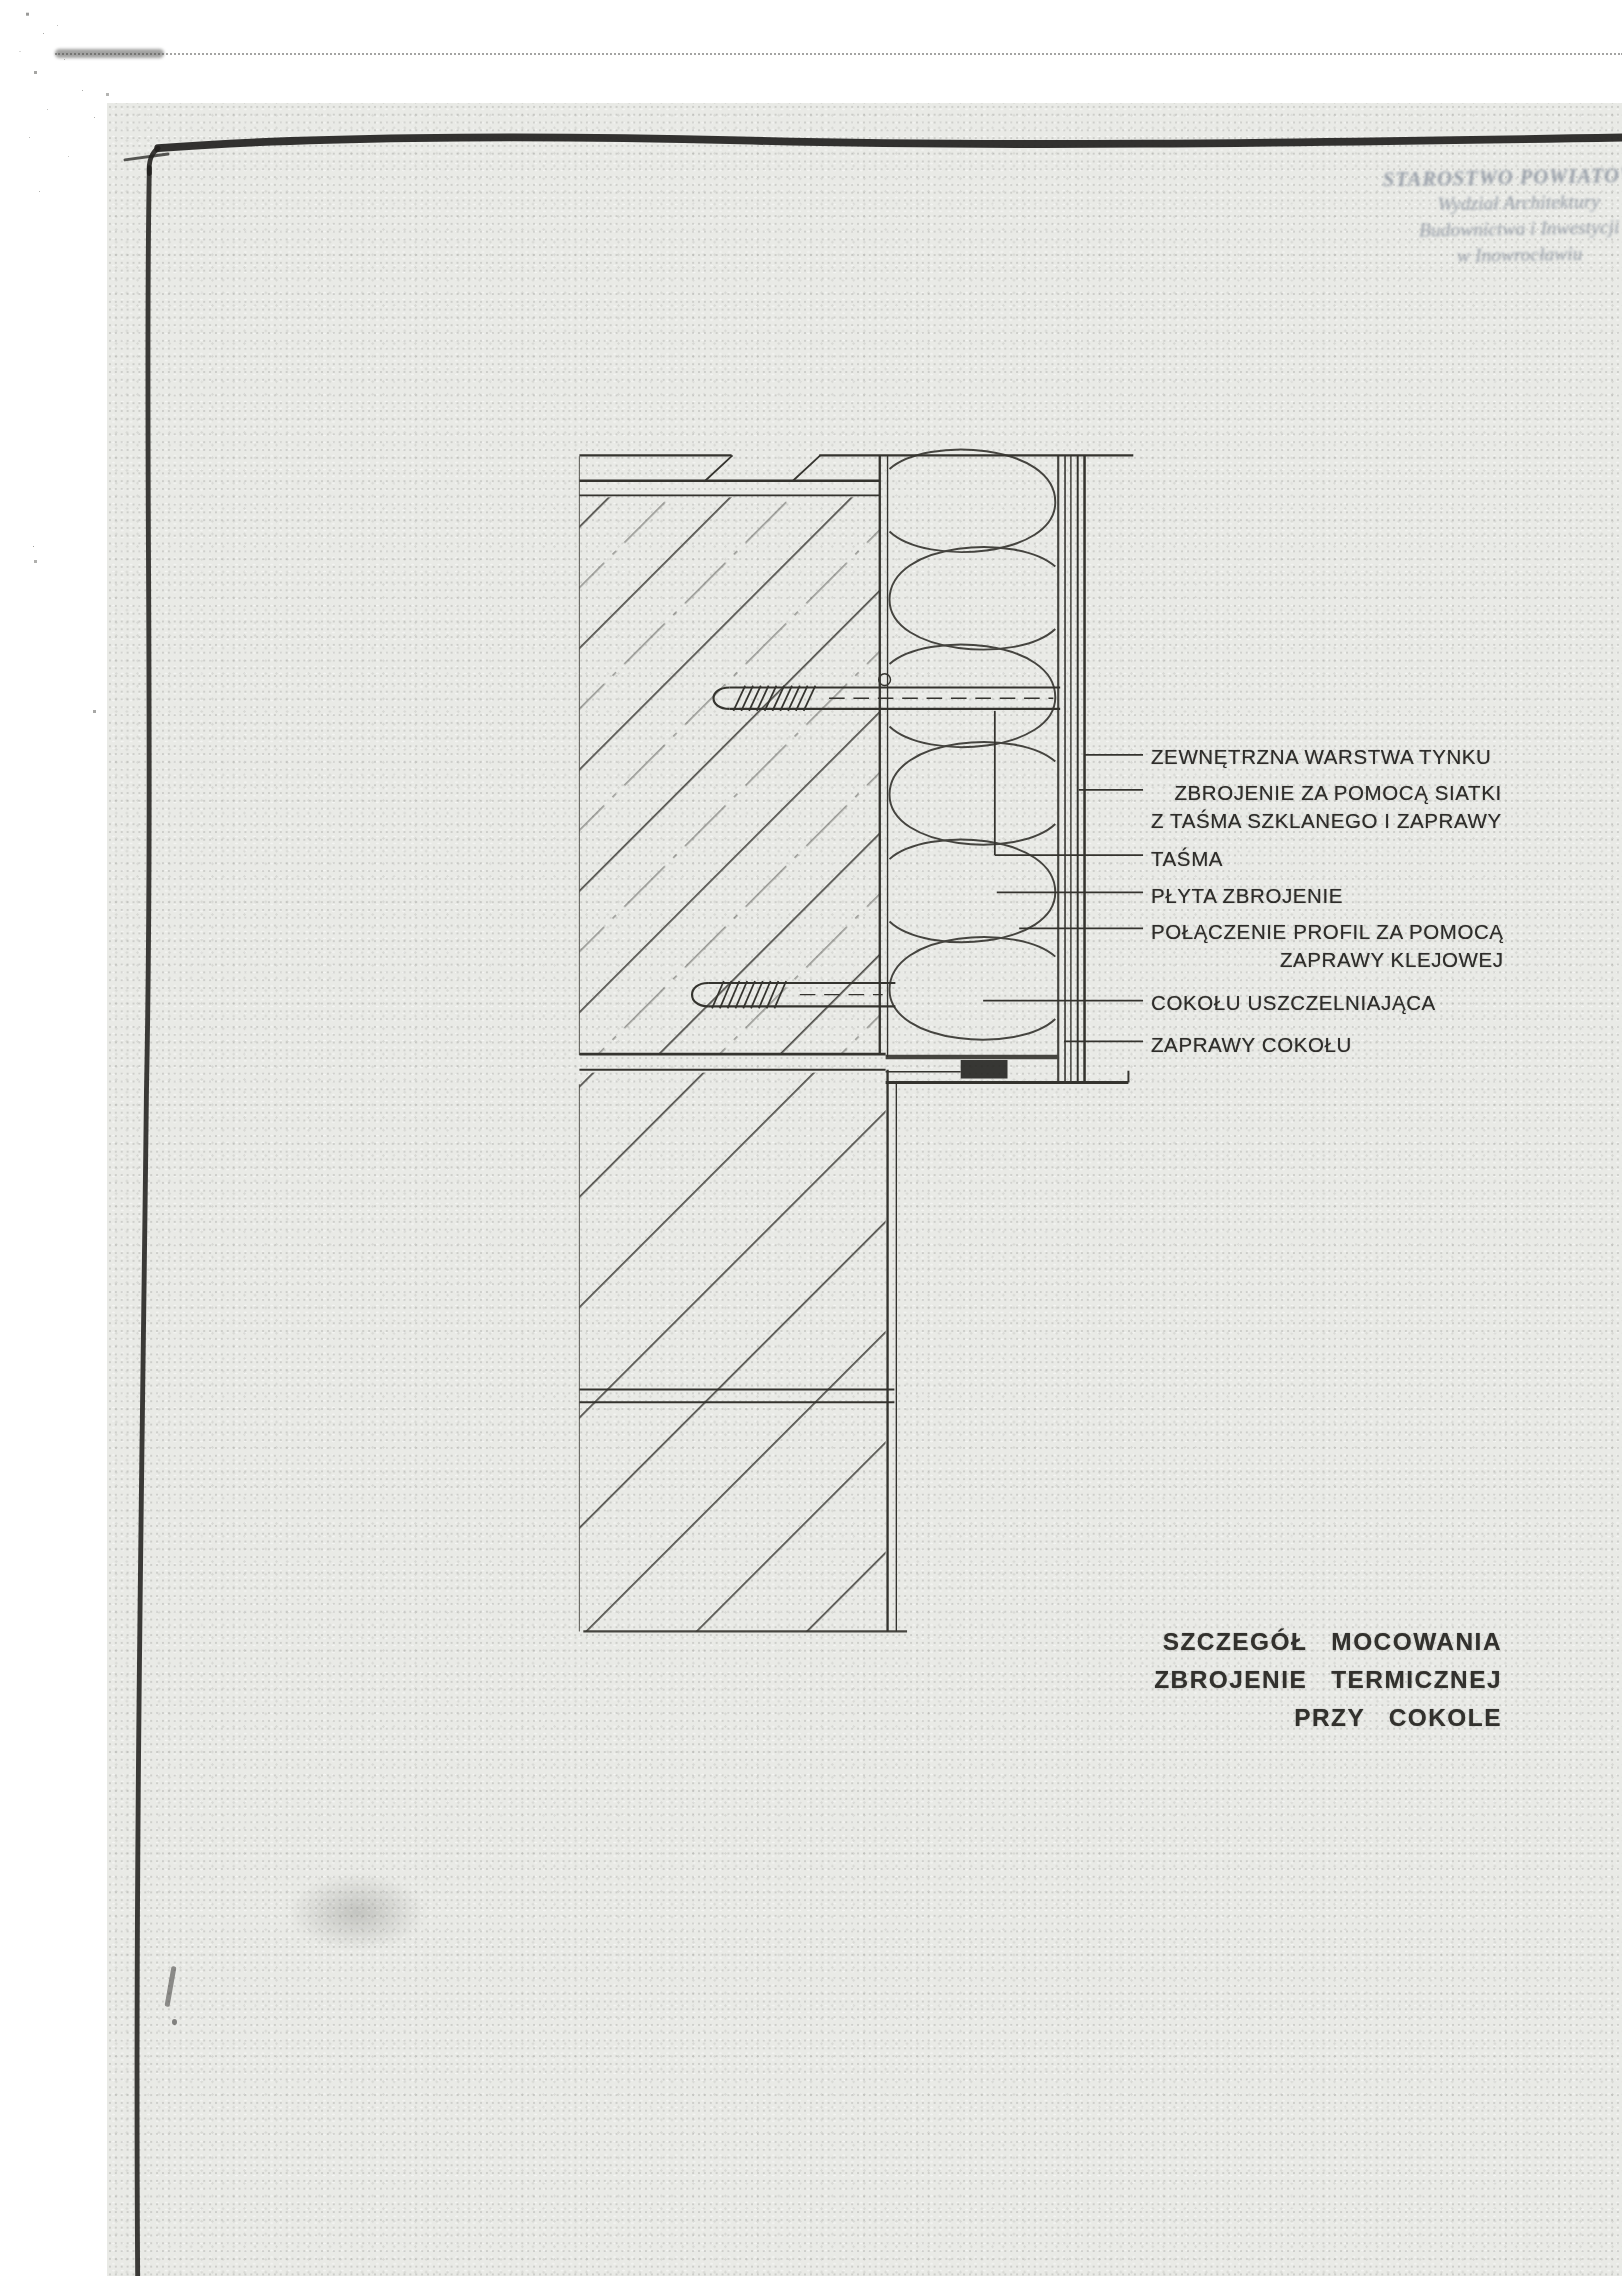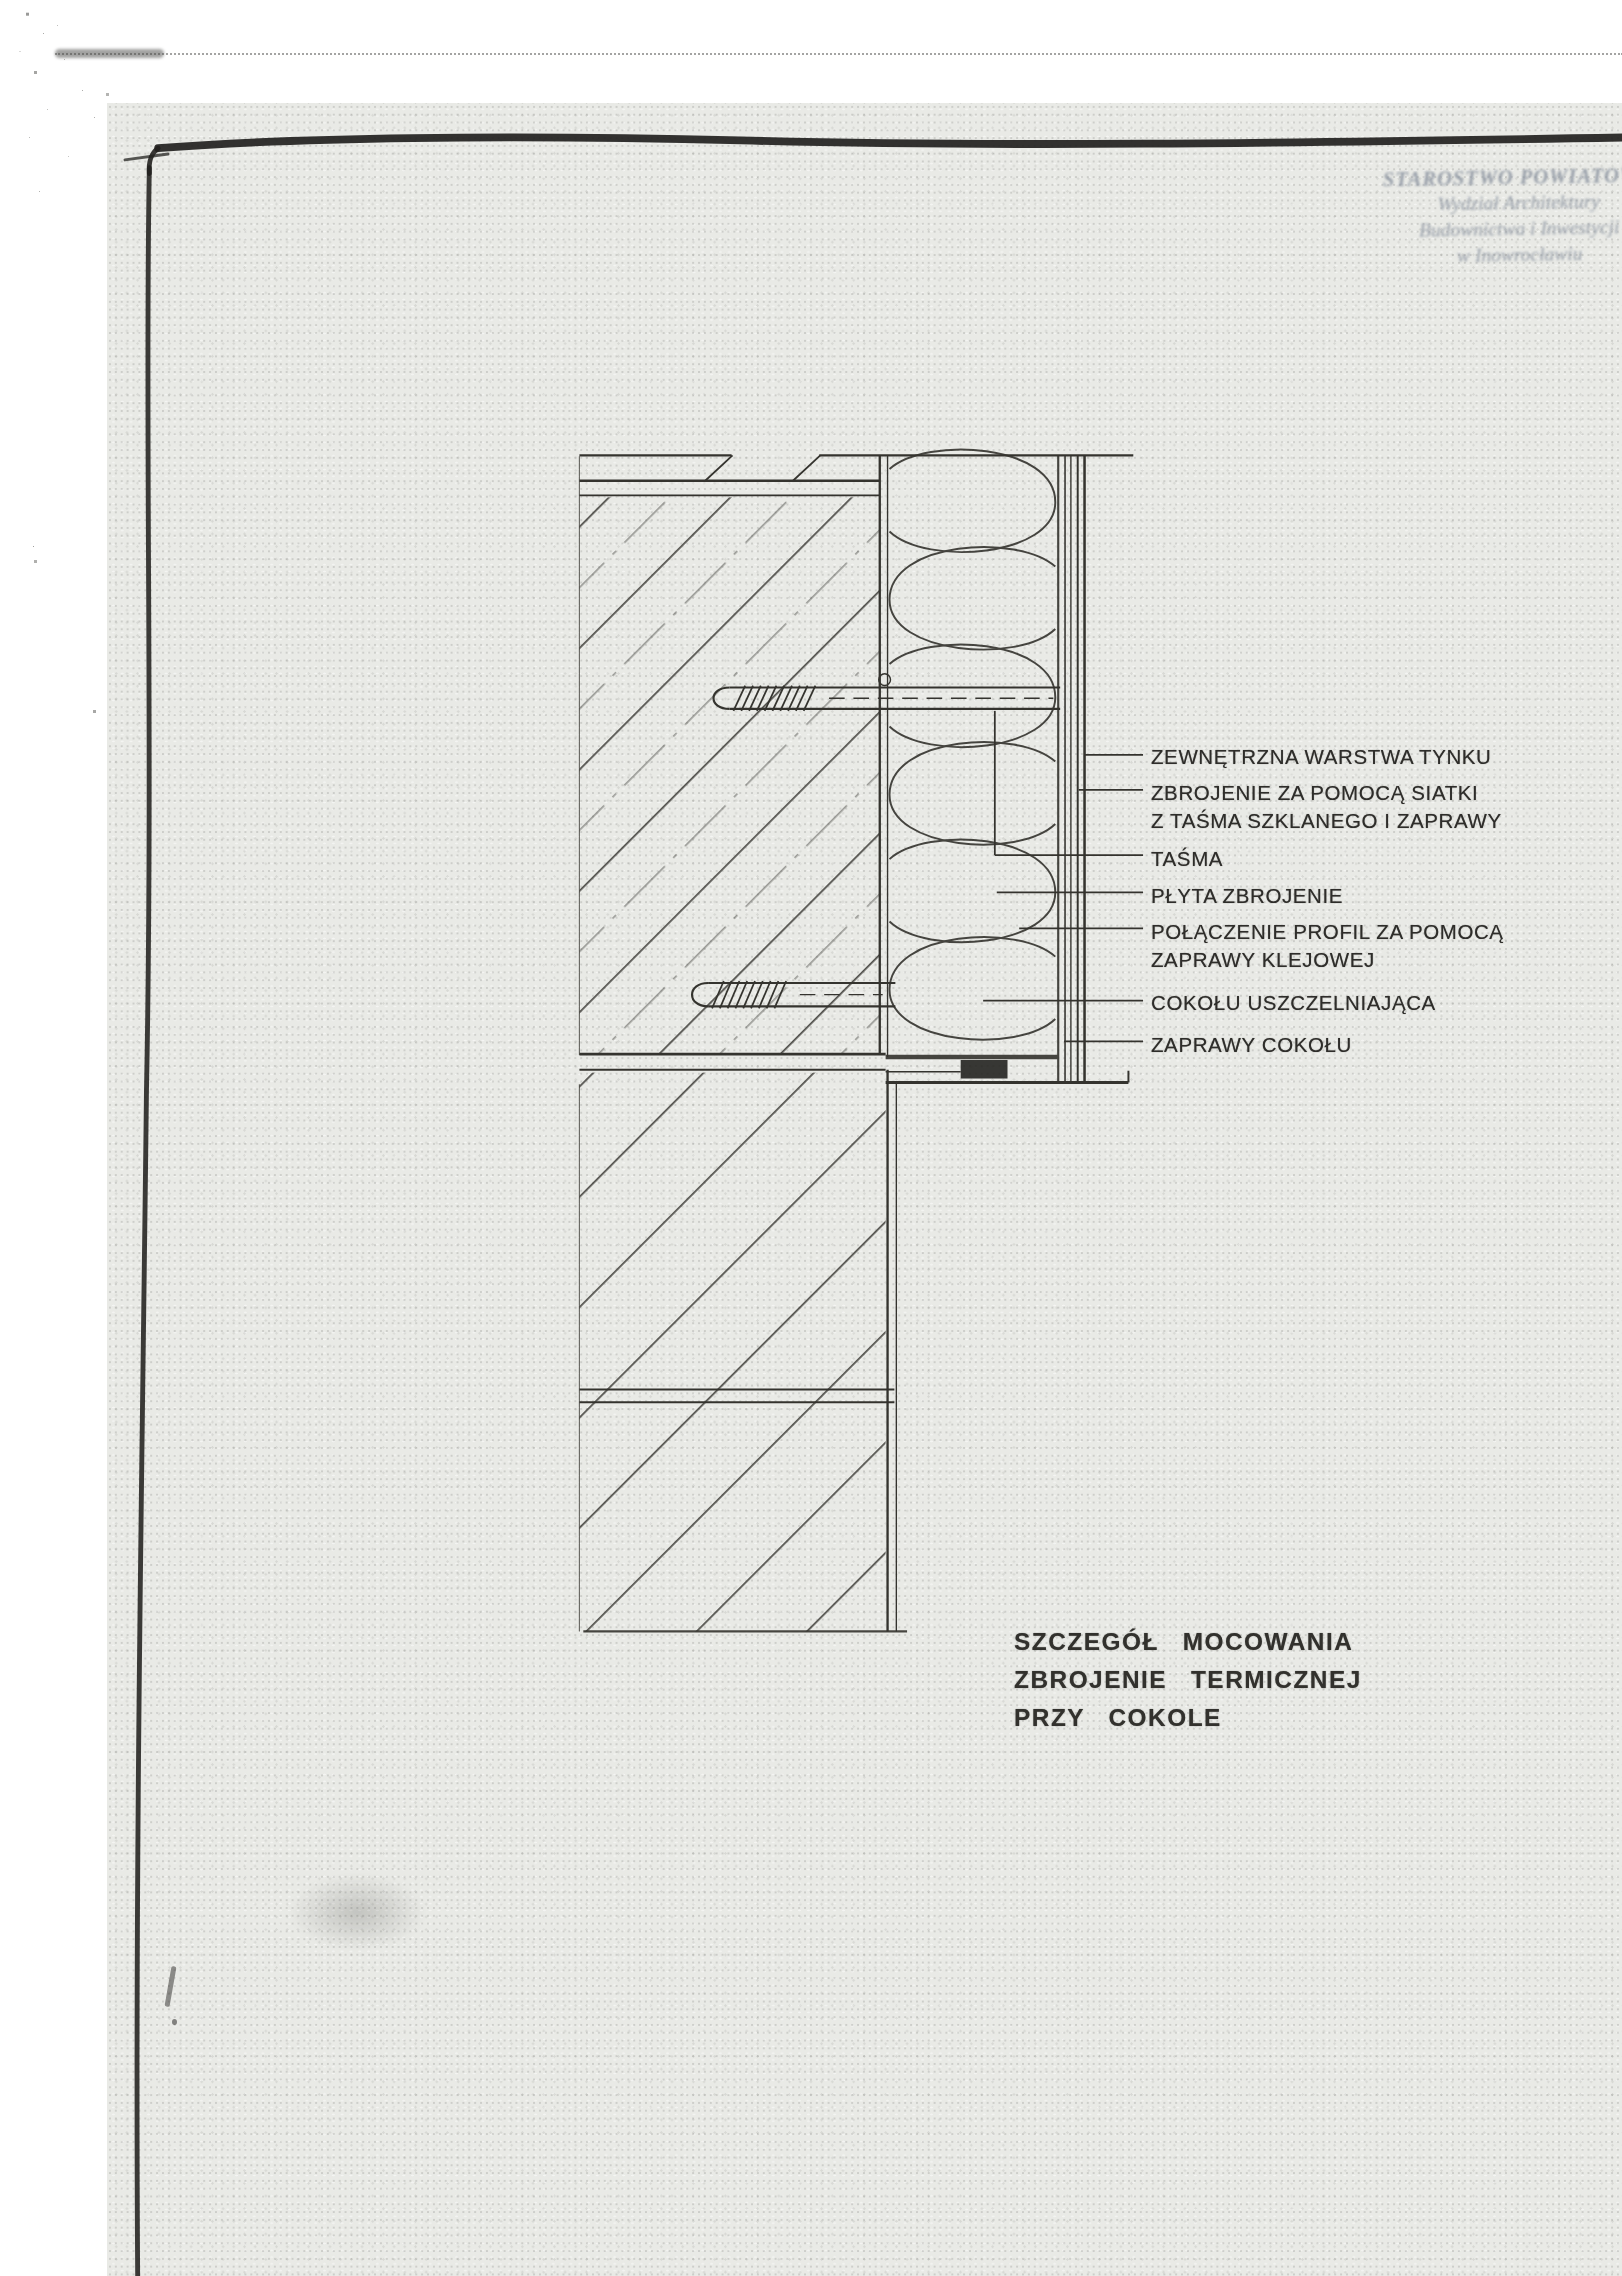--- a/index.html
+++ b/index.html
@@ -15,23 +15,23 @@
       radial-gradient(rgba(45,45,42,0.09) 1px, transparent 1.3px),
       radial-gradient(rgba(255,255,255,0.5) 1px, transparent 1.4px);
     background-size:5.9px 7.8px, 10.7px 12.7px, 8.8px 6.8px;
     background-position:0 0, 3.9px 5.9px, 2px 2.9px;}
 
   svg.overlay{position:absolute;left:0;top:0;width:1623px;height:2276px;}
 
   
   .lbl{position:absolute;left:1151px;color:#2e2d2a;font-size:20.5px;line-height:28px;
        letter-spacing:0.6px;white-space:nowrap;
-       text-shadow:0 0 1px rgba(46,45,42,.6);}
-  
-  .title{position:absolute;left:1014px;top:1623px;width:488px;text-align:left;
+       text-shadow:0 0 1px rgba(46,45,42,.6);text-align:right;}
+  
+  .title{position:absolute;left:1014px;top:1623px;width:488px;text-align:right;
        color:#32312d;font-size:24.4px;line-height:38px;font-weight:700;
        letter-spacing:1.5px;word-spacing:15.6px;
        text-shadow:0 0 1.2px rgba(50,49,45,.55);}
   
   .stamp{position:absolute;left:1358px;top:164px;width:322px;text-align:center;
        color:#8d95a1;font-family:"Liberation Serif", serif;font-style:italic;
        font-size:19.5px;line-height:26px;filter:blur(0.8px);opacity:.9;
        transform:rotate(-1deg);white-space:nowrap;}
   .stamp .s1{font-size:20.5px;font-weight:700;letter-spacing:1px;}
 

